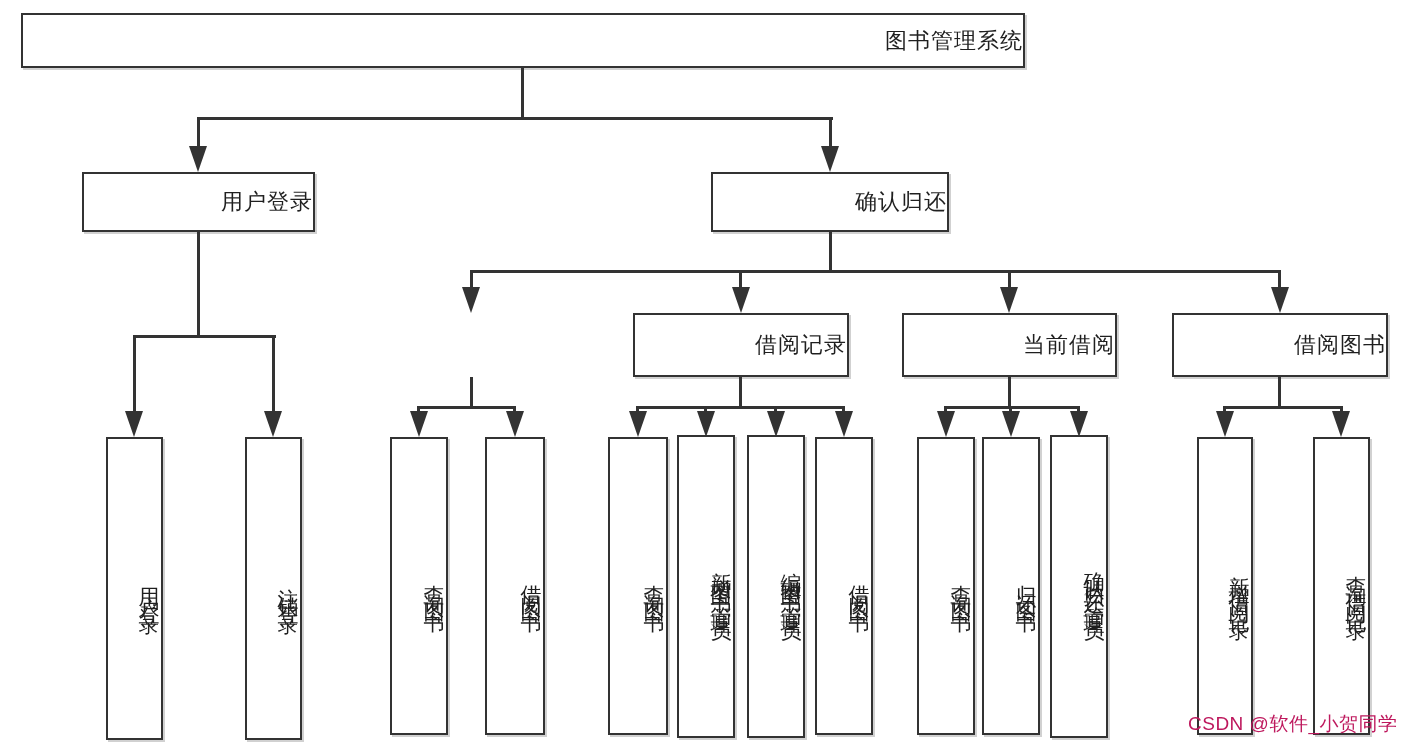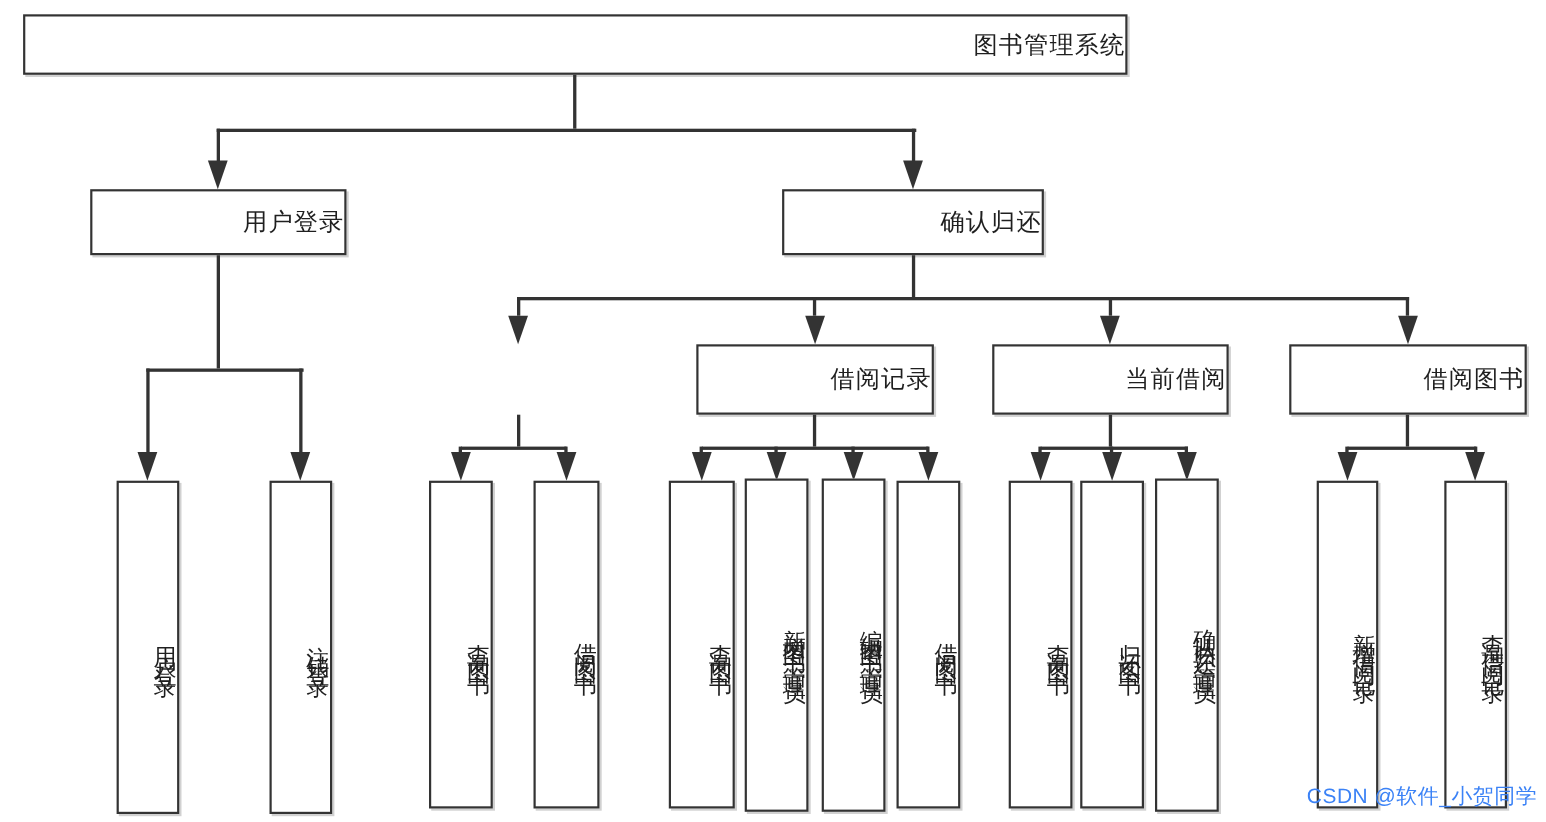--- a/index.html
+++ b/index.html
@@ -49,21 +49,21 @@
     width:0;height:0;
     border-left:9px solid transparent;
     border-right:9px solid transparent;
     border-top:26px solid var(--line);
   }
   .watermark{
     position:absolute;
     left:1188px;top:711px;
     font-size:19px;
     letter-spacing:0.5px;
-    color:#3b82f6;
+    color:#be185d;
     white-space:nowrap;
   }
 </style>
 </head>
 <body>
 
 <div id="stage">
 
   <div class="box" style="left:21px;top:13px;width:1004px;height:55px">
     <span class="hlabel">图书管理系统</span>

